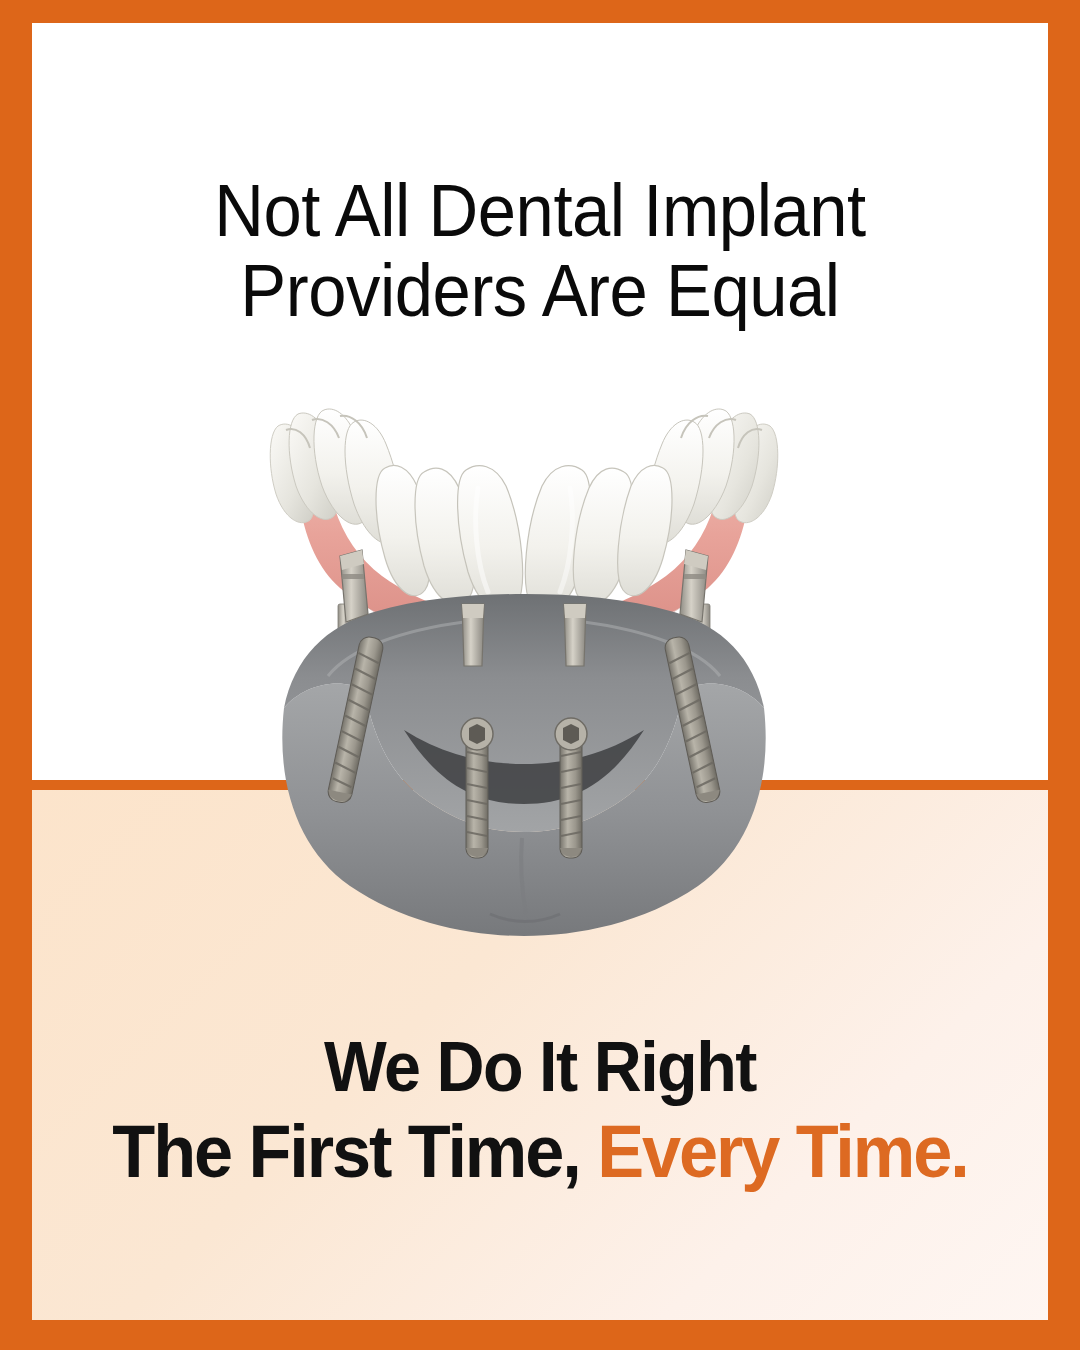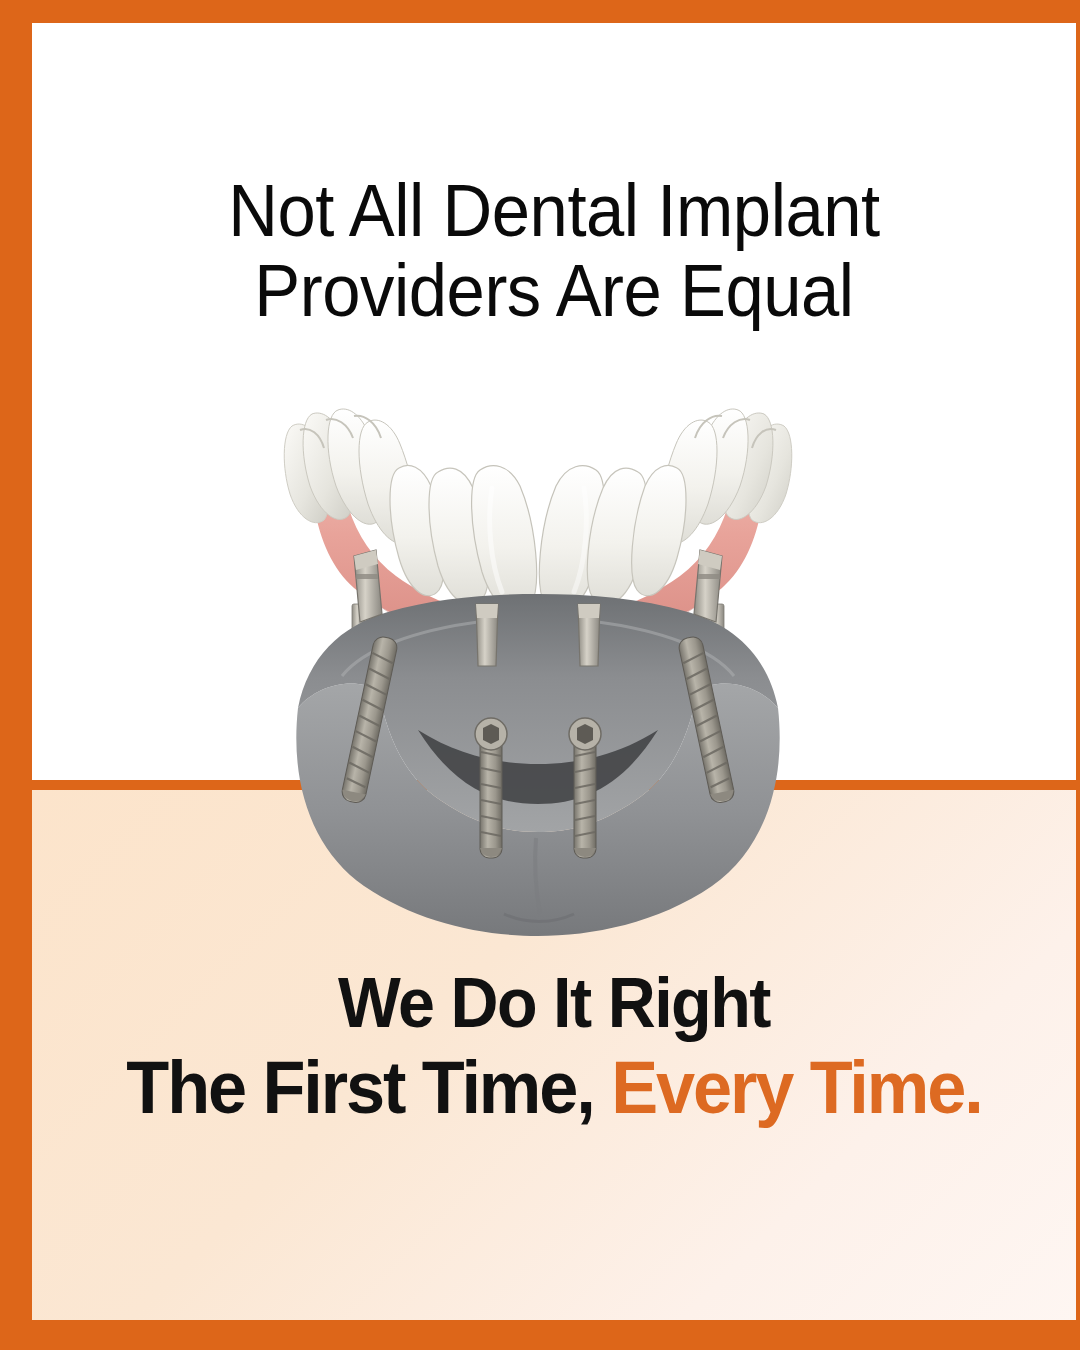--- a/index.html
+++ b/index.html
@@ -23,21 +23,20 @@
   
   .frame-inner {
     position: absolute;
     left: 32px;
     top: 23px;
     right: 32px;
     bottom: 30px;
     width: 1016px;
     height: 1297px;
     overflow: hidden;
-    padding-left: 28px;
   }
 
   
   .panel-top {
     position: absolute;
     left: 0;
     top: 0;
     width: 100%;
     height: 757px;
     background: #ffffff;
@@ -368,19 +367,19 @@
 
             <g>
               <path d="M310 196 L332 196 L330 258 L312 258 Z" fill="url(#gAbut)" stroke="#77746D" stroke-width="1.2"></path>
               <path d="M310 196 L332 196 L331 210 L311 210 Z" fill="#CFCBC1"></path>
             </g>
           </g>
         </g>
       </svg>
     </div>
 
-    <div class="tagline" style="top: 940px;">
+    <div class="tagline" style="top: 1004px;">
       <span class="tl-line line1">We Do It Right</span>
       <span class="tl-line line2"><span>The First Time,&nbsp;</span><span class="accent">Every Time.</span></span>
     </div>
 
   </div>
 </div>
 
 </body></html>

